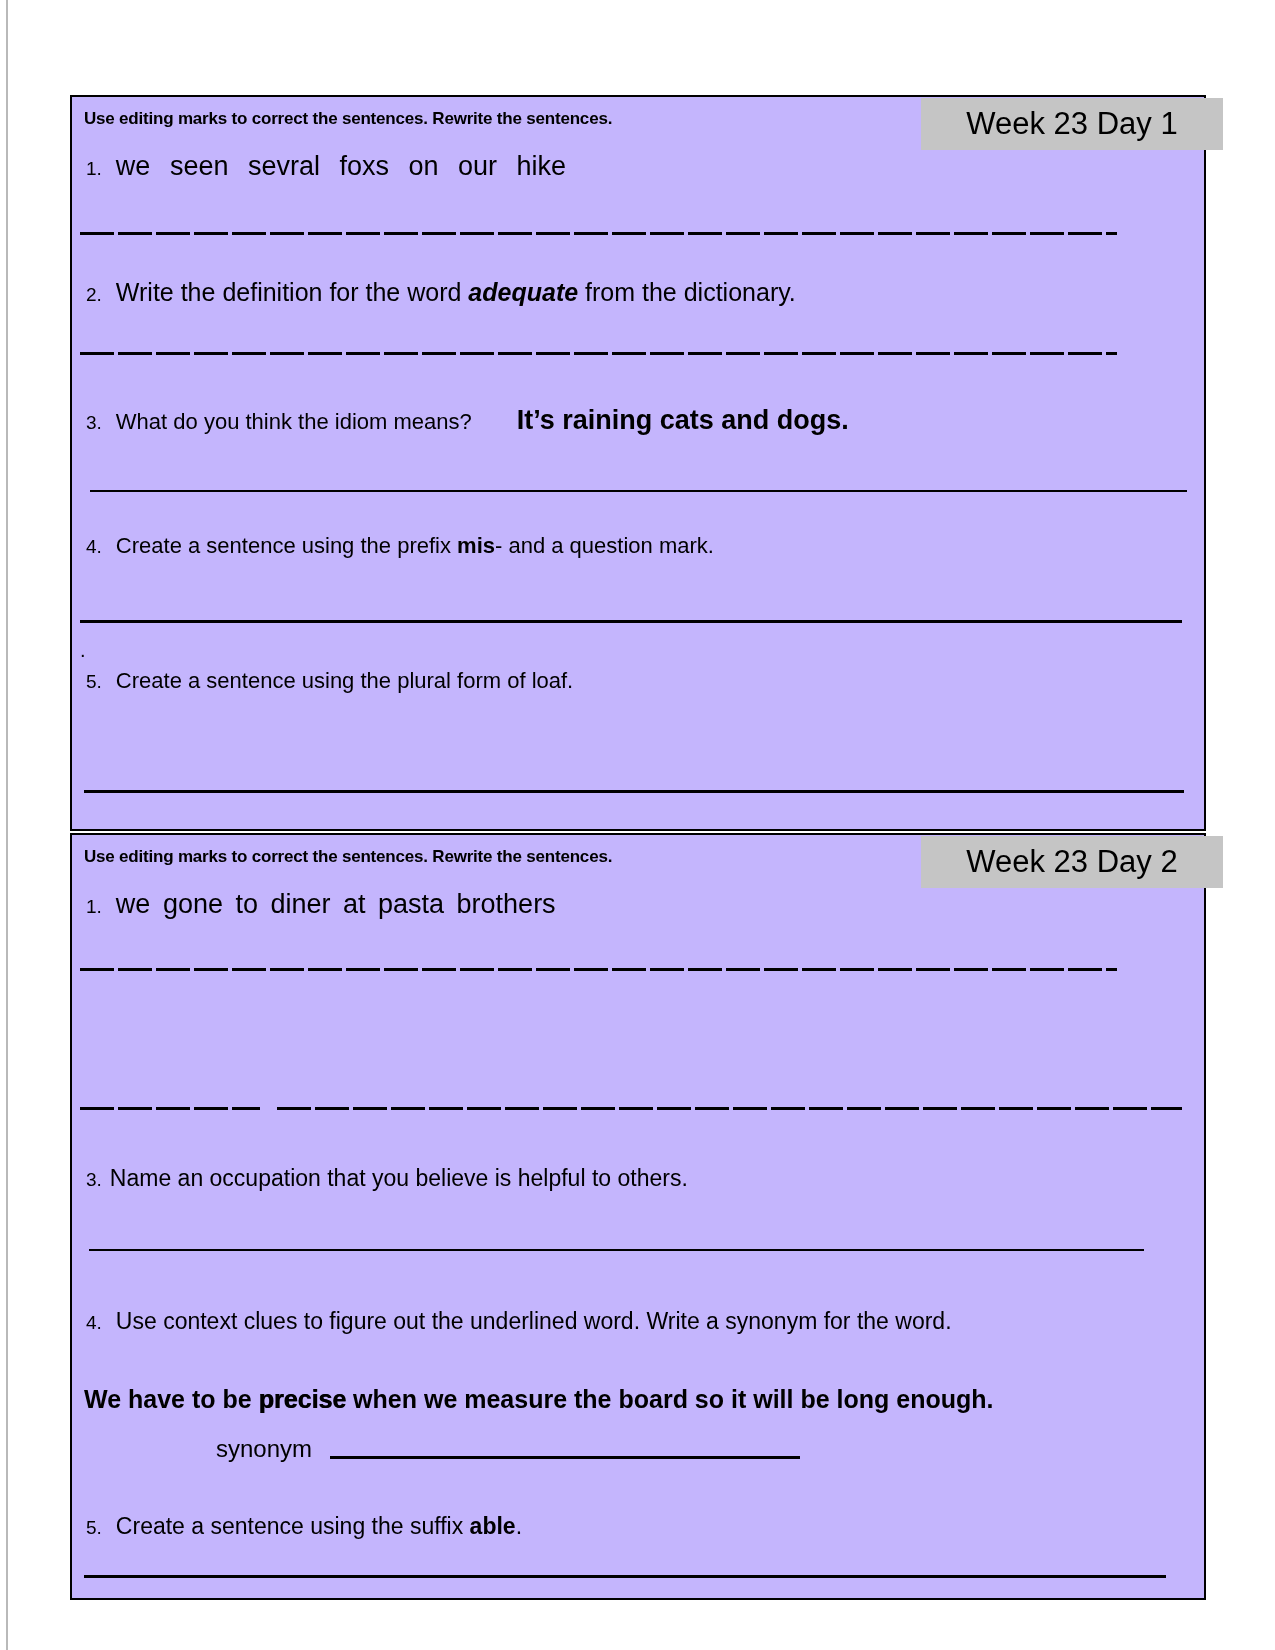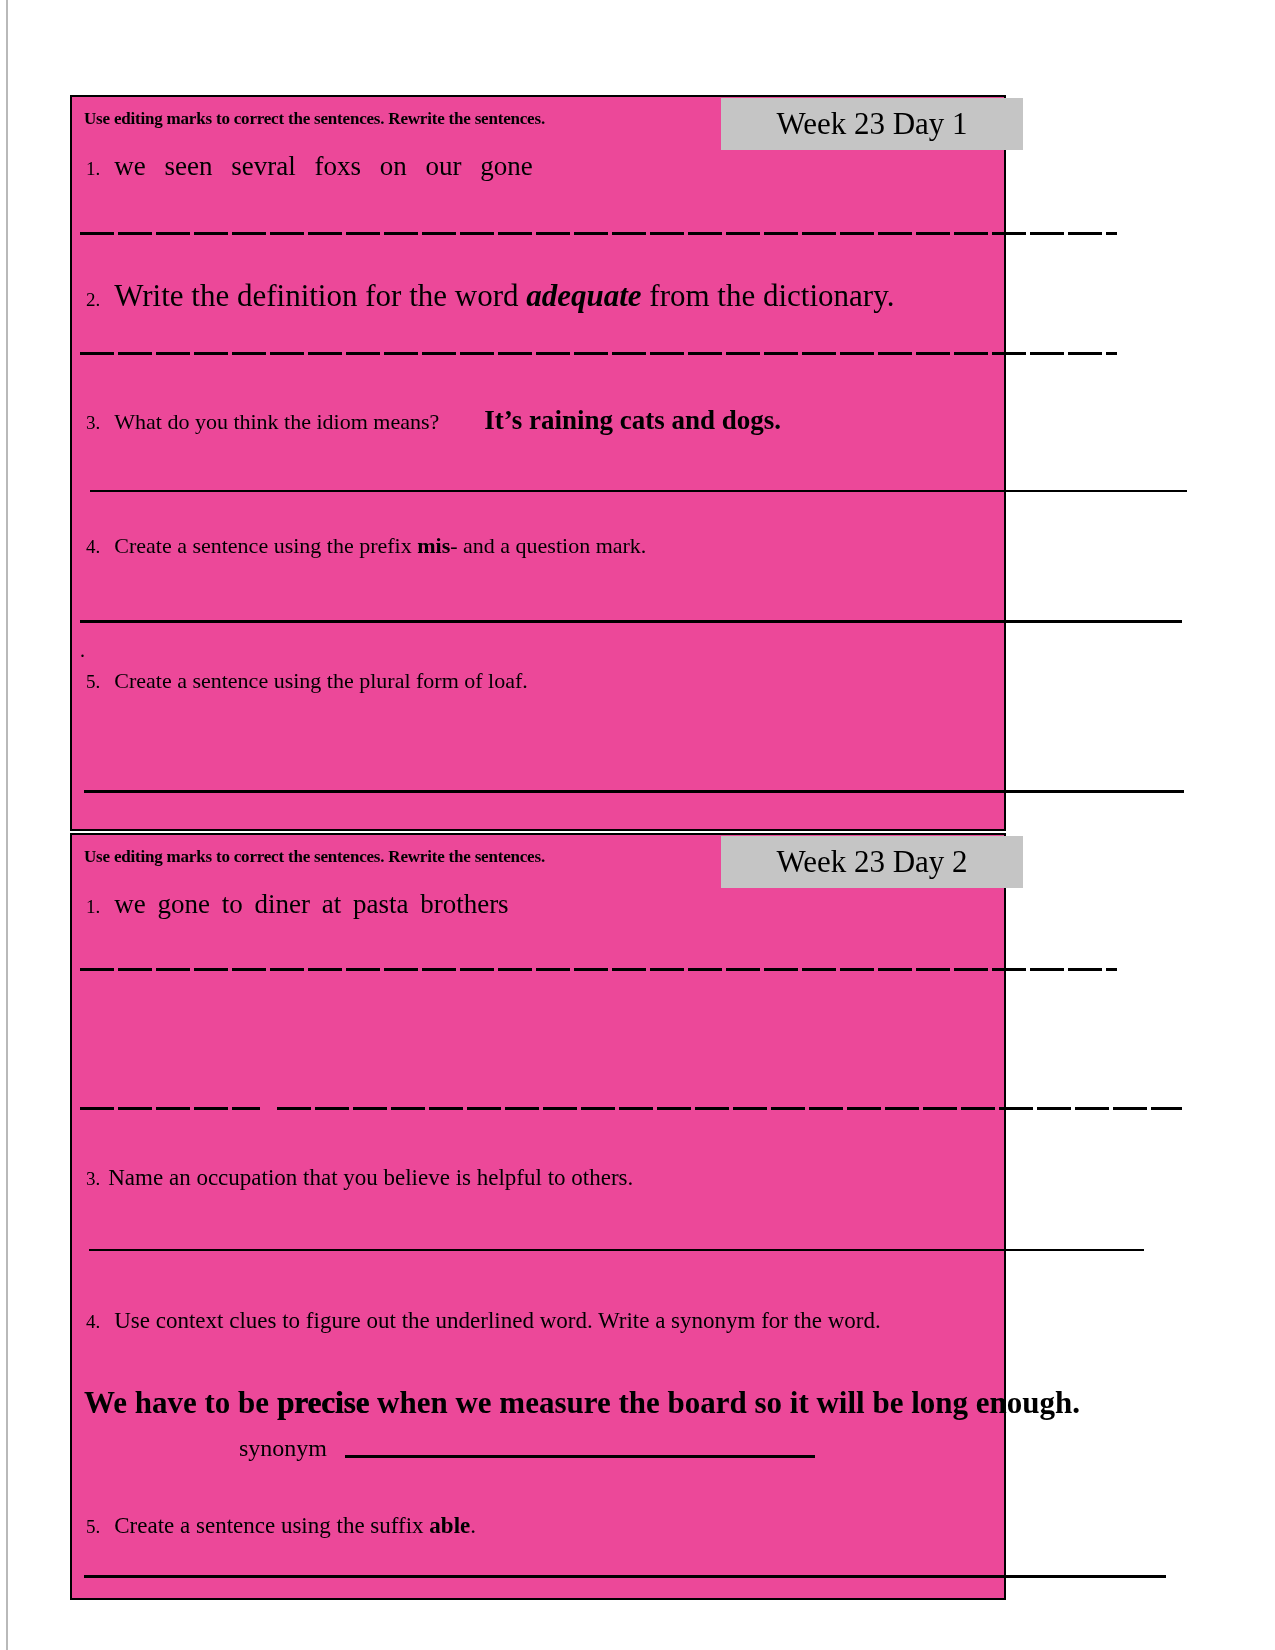--- a/index.html
+++ b/index.html
@@ -9,38 +9,38 @@
   }
   .page-edge { position:absolute; left:6px; top:0; width:2px; height:1650px; background:#b9b9b9; }
 
   
   .name-row { position:absolute; left:66px; top:34px; display:flex; align-items:flex-end; }
   .pencil { width:26px; height:46px; margin-right:2px; margin-bottom:2px; }
   .name-label { font-size:39px; letter-spacing:1px; line-height:1; }
   .name-line { width:500px; height:4px; background:#000; margin-left:4px; margin-bottom:5px; }
 
   
-  .ws-box { position:absolute; left:70px; width:936px; border:2px solid #000; background:#ec4899; box-sizing:border-box;font-family:Liberation Serif, serif; }
+  .ws-box { position:absolute; left:70px; width:1136px; border:2px solid #000; background:#c4b5fd; box-sizing:border-box; }
   #box1 { top:95px;  height:736px; }
   #box2 { top:833px; height:767px; }
 
   .instr { position:absolute; left:12px; top:12px; font-size:17px; font-weight:bold; letter-spacing:-0.2px; white-space:nowrap; }
   .badge {
     position:absolute; right:-19px; top:1px; width:302px; height:52px;
     background:#c5c5c5; font-size:31px; display:flex; align-items:center; justify-content:center;
     white-space:nowrap;
   }
 
   .row { position:absolute; left:14px; white-space:nowrap; line-height:1.15; }
   .qnum { font-size:19px; margin-right:14px; }
   .qnum-tight { font-size:19px; margin-right:8px; }
 
   .fs27 { font-size:27px; }
-  .fs25 { font-size:31px; }
-  .fs24 { font-size:24px;margin-left:23px; }
+  .fs25 { font-size:25px; }
+  .fs24 { font-size:24px; }
   .fs23 { font-size:23px; }
   .fs22 { font-size:22px; }
 
   .wsp12 { word-spacing:12px; }
   .wsp5  { word-spacing:5px; }
 
   .word-bi { font-weight:bold; font-style:italic; }
   .word-b  { font-weight:bold; }
   .idiom   { font-size:27px; font-weight:bold; margin-left:45px; }
   .sentence-b { font-weight:bold; }
@@ -59,21 +59,21 @@
 
 <div class="page">
   <div class="page-edge"></div>
 
 
   <div class="ws-box" id="box1">
     <div class="instr">Use editing marks to correct the sentences.  Rewrite the sentences.</div>
     <div class="badge">Week 23 Day 1</div>
 
     <div class="row" style="top:54px;">
-      <span class="qnum">1.</span><span class="fs27 wsp12">we seen sevral foxs on our gone</span>
+      <span class="qnum">1.</span><span class="fs27 wsp12">we seen sevral foxs on our hike</span>
     </div>
     <div class="aline seg" style="top:135px; left:8px; width:1037px;"></div>
 
     <div class="row" style="top:181px;">
       <span class="qnum">2.</span><span class="fs25"><span>Write the definition for the word </span><span class="word-bi">adequate</span><span> from the dictionary.</span></span>
     </div>
     <div class="aline seg" style="top:255px; left:8px; width:1037px;"></div>
 
     <div class="row" style="top:308px;">
       <span class="qnum">3.</span><span class="fs22">What do you think the idiom means?</span><span class="idiom">It’s raining cats and dogs.</span>

